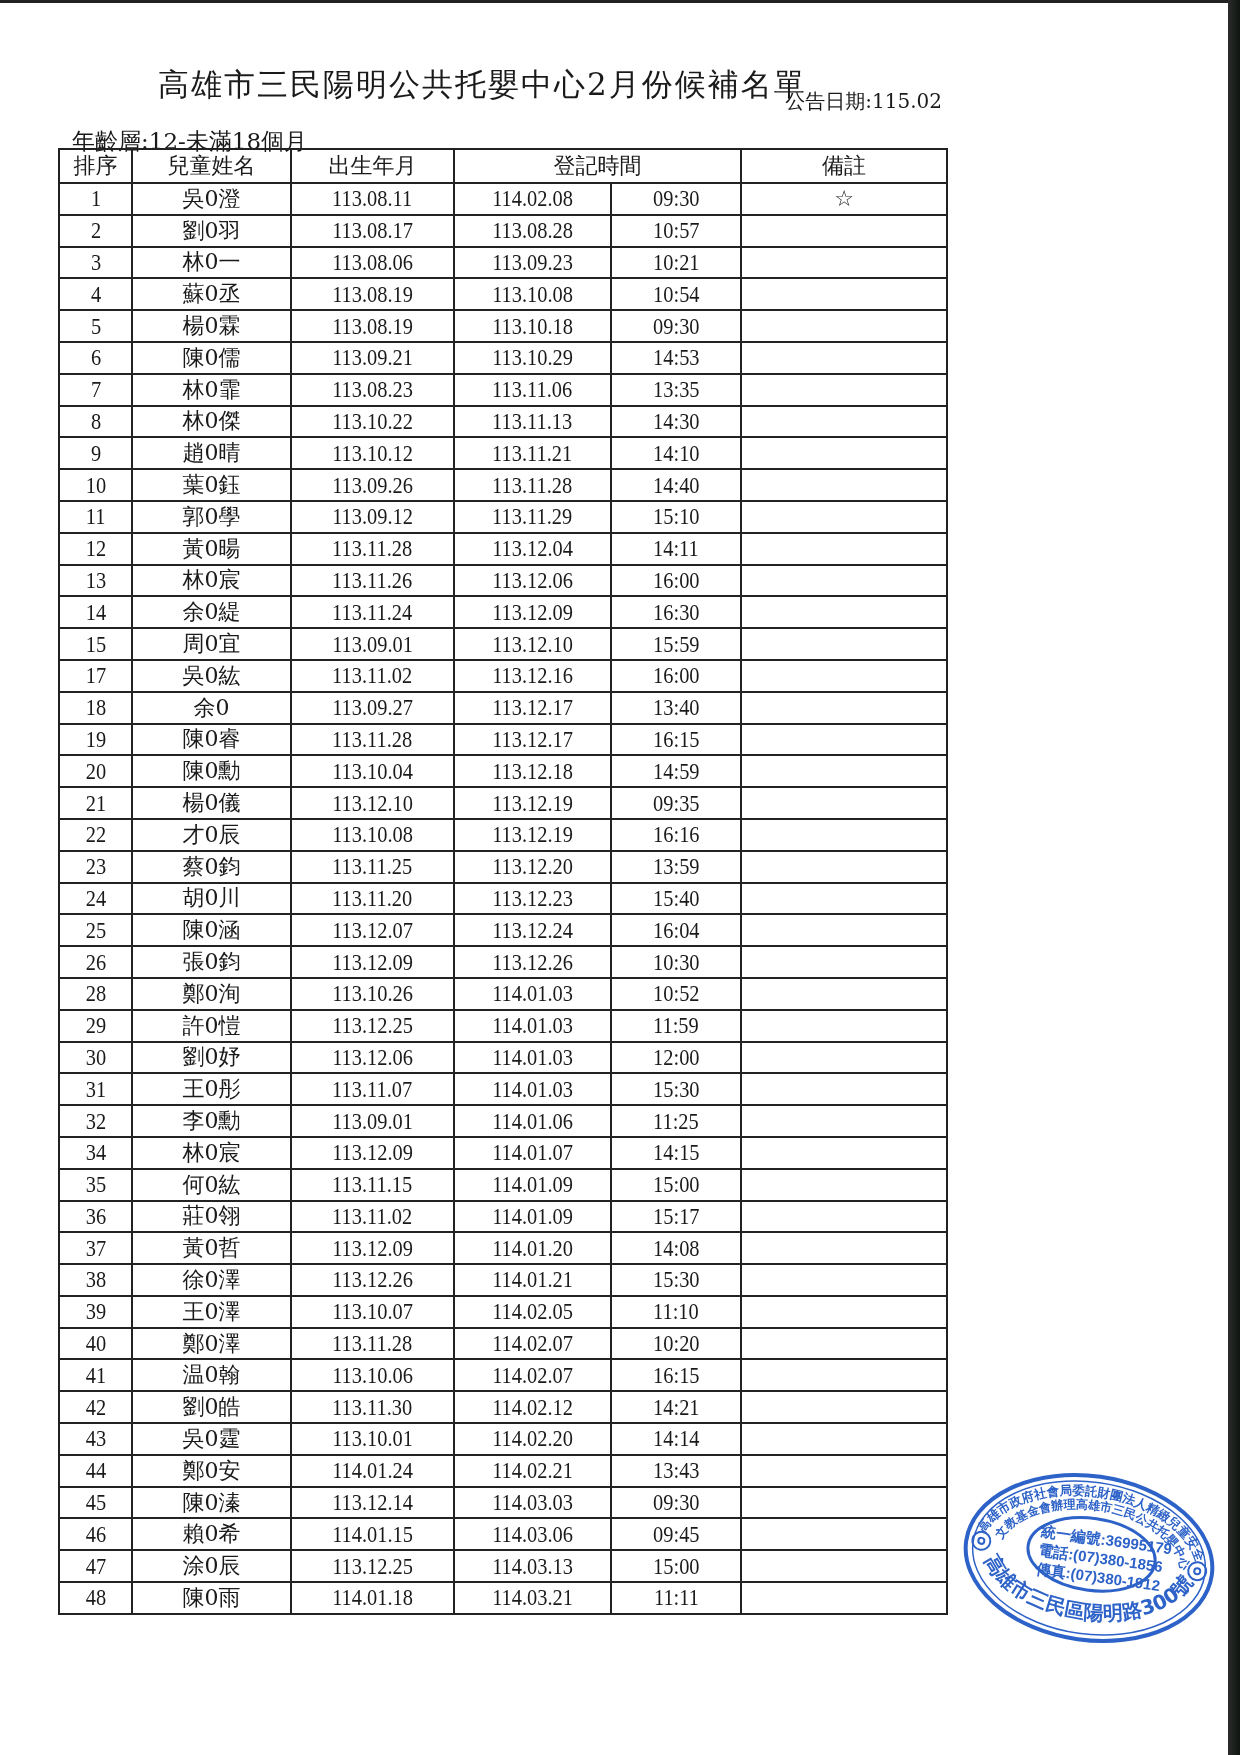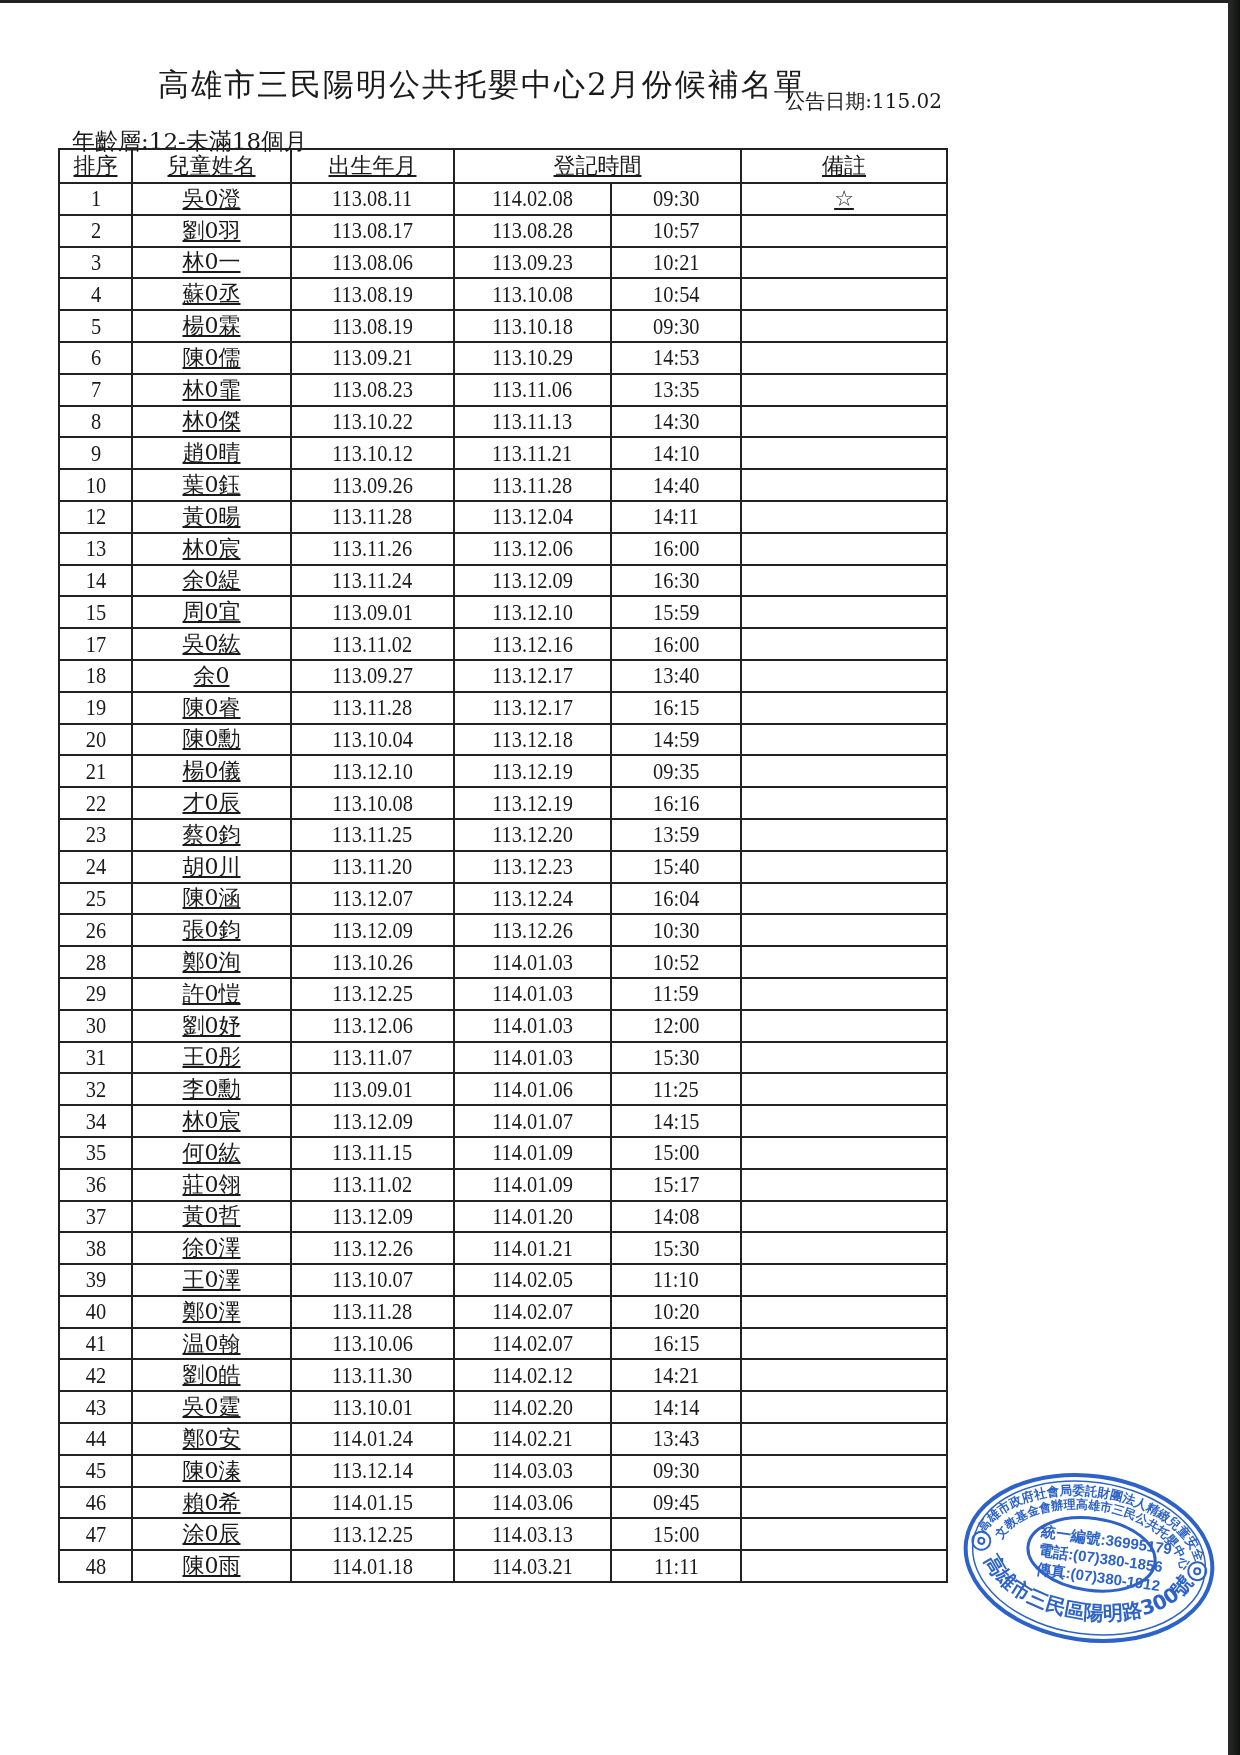--- a/index.html
+++ b/index.html
@@ -20,21 +20,21 @@
     font-family: "DejaVu Serif", serif; font-weight: normal; white-space: nowrap;
   }
   .announce {
     position: absolute; right: 298px; top: 88px; font-size: 20px; white-space: nowrap;
   }
   .age-group {
     position: absolute; left: 72px; top: 126px; font-size: 23px; white-space: nowrap;
   }
   table.roster {
     position: absolute; left: 58px; top: 148px; border-collapse: collapse;
-    width: 888px; table-layout: fixed; text-decoration: underline;
+    width: 888px; table-layout: fixed;
   }
   table.roster td, table.roster th {
     border: 2px solid #222; text-align: center; padding: 0;
     height: 29.8px; line-height: 28px; font-size: 22px; font-weight: normal;
     font-family: "DejaVu Serif", serif; overflow: hidden; white-space: nowrap;
   }
   table.roster th { height: 32px; font-size: 22px; }
   .num { font-family: "Liberation Serif", "DejaVu Serif", serif; font-size: 24px; transform: scaleX(0.85); display: inline-block; }
   .star { font-size: 22px; }
 
@@ -149,20 +149,28 @@
         <td><span class="num">113.11.21</span></td>
         <td><span class="num">14:10</span></td>
         <td><span class="star"></span></td>
       </tr>
       <tr>
         <td><span class="num">10</span></td>
         <td><span class="">葉0鈺</span></td>
         <td><span class="num">113.09.26</span></td>
         <td><span class="num">113.11.28</span></td>
         <td><span class="num">14:40</span></td>
+        <td><span class="star"></span></td>
+      </tr>
+      <tr>
+        <td><span class="num">11</span></td>
+        <td><span class="">郭0學</span></td>
+        <td><span class="num">113.09.12</span></td>
+        <td><span class="num">113.11.29</span></td>
+        <td><span class="num">15:10</span></td>
         <td><span class="star"></span></td>
       </tr>
       <tr>
         <td><span class="num">12</span></td>
         <td><span class="">黃0暘</span></td>
         <td><span class="num">113.11.28</span></td>
         <td><span class="num">113.12.04</span></td>
         <td><span class="num">14:11</span></td>
         <td><span class="star"></span></td>
       </tr>

